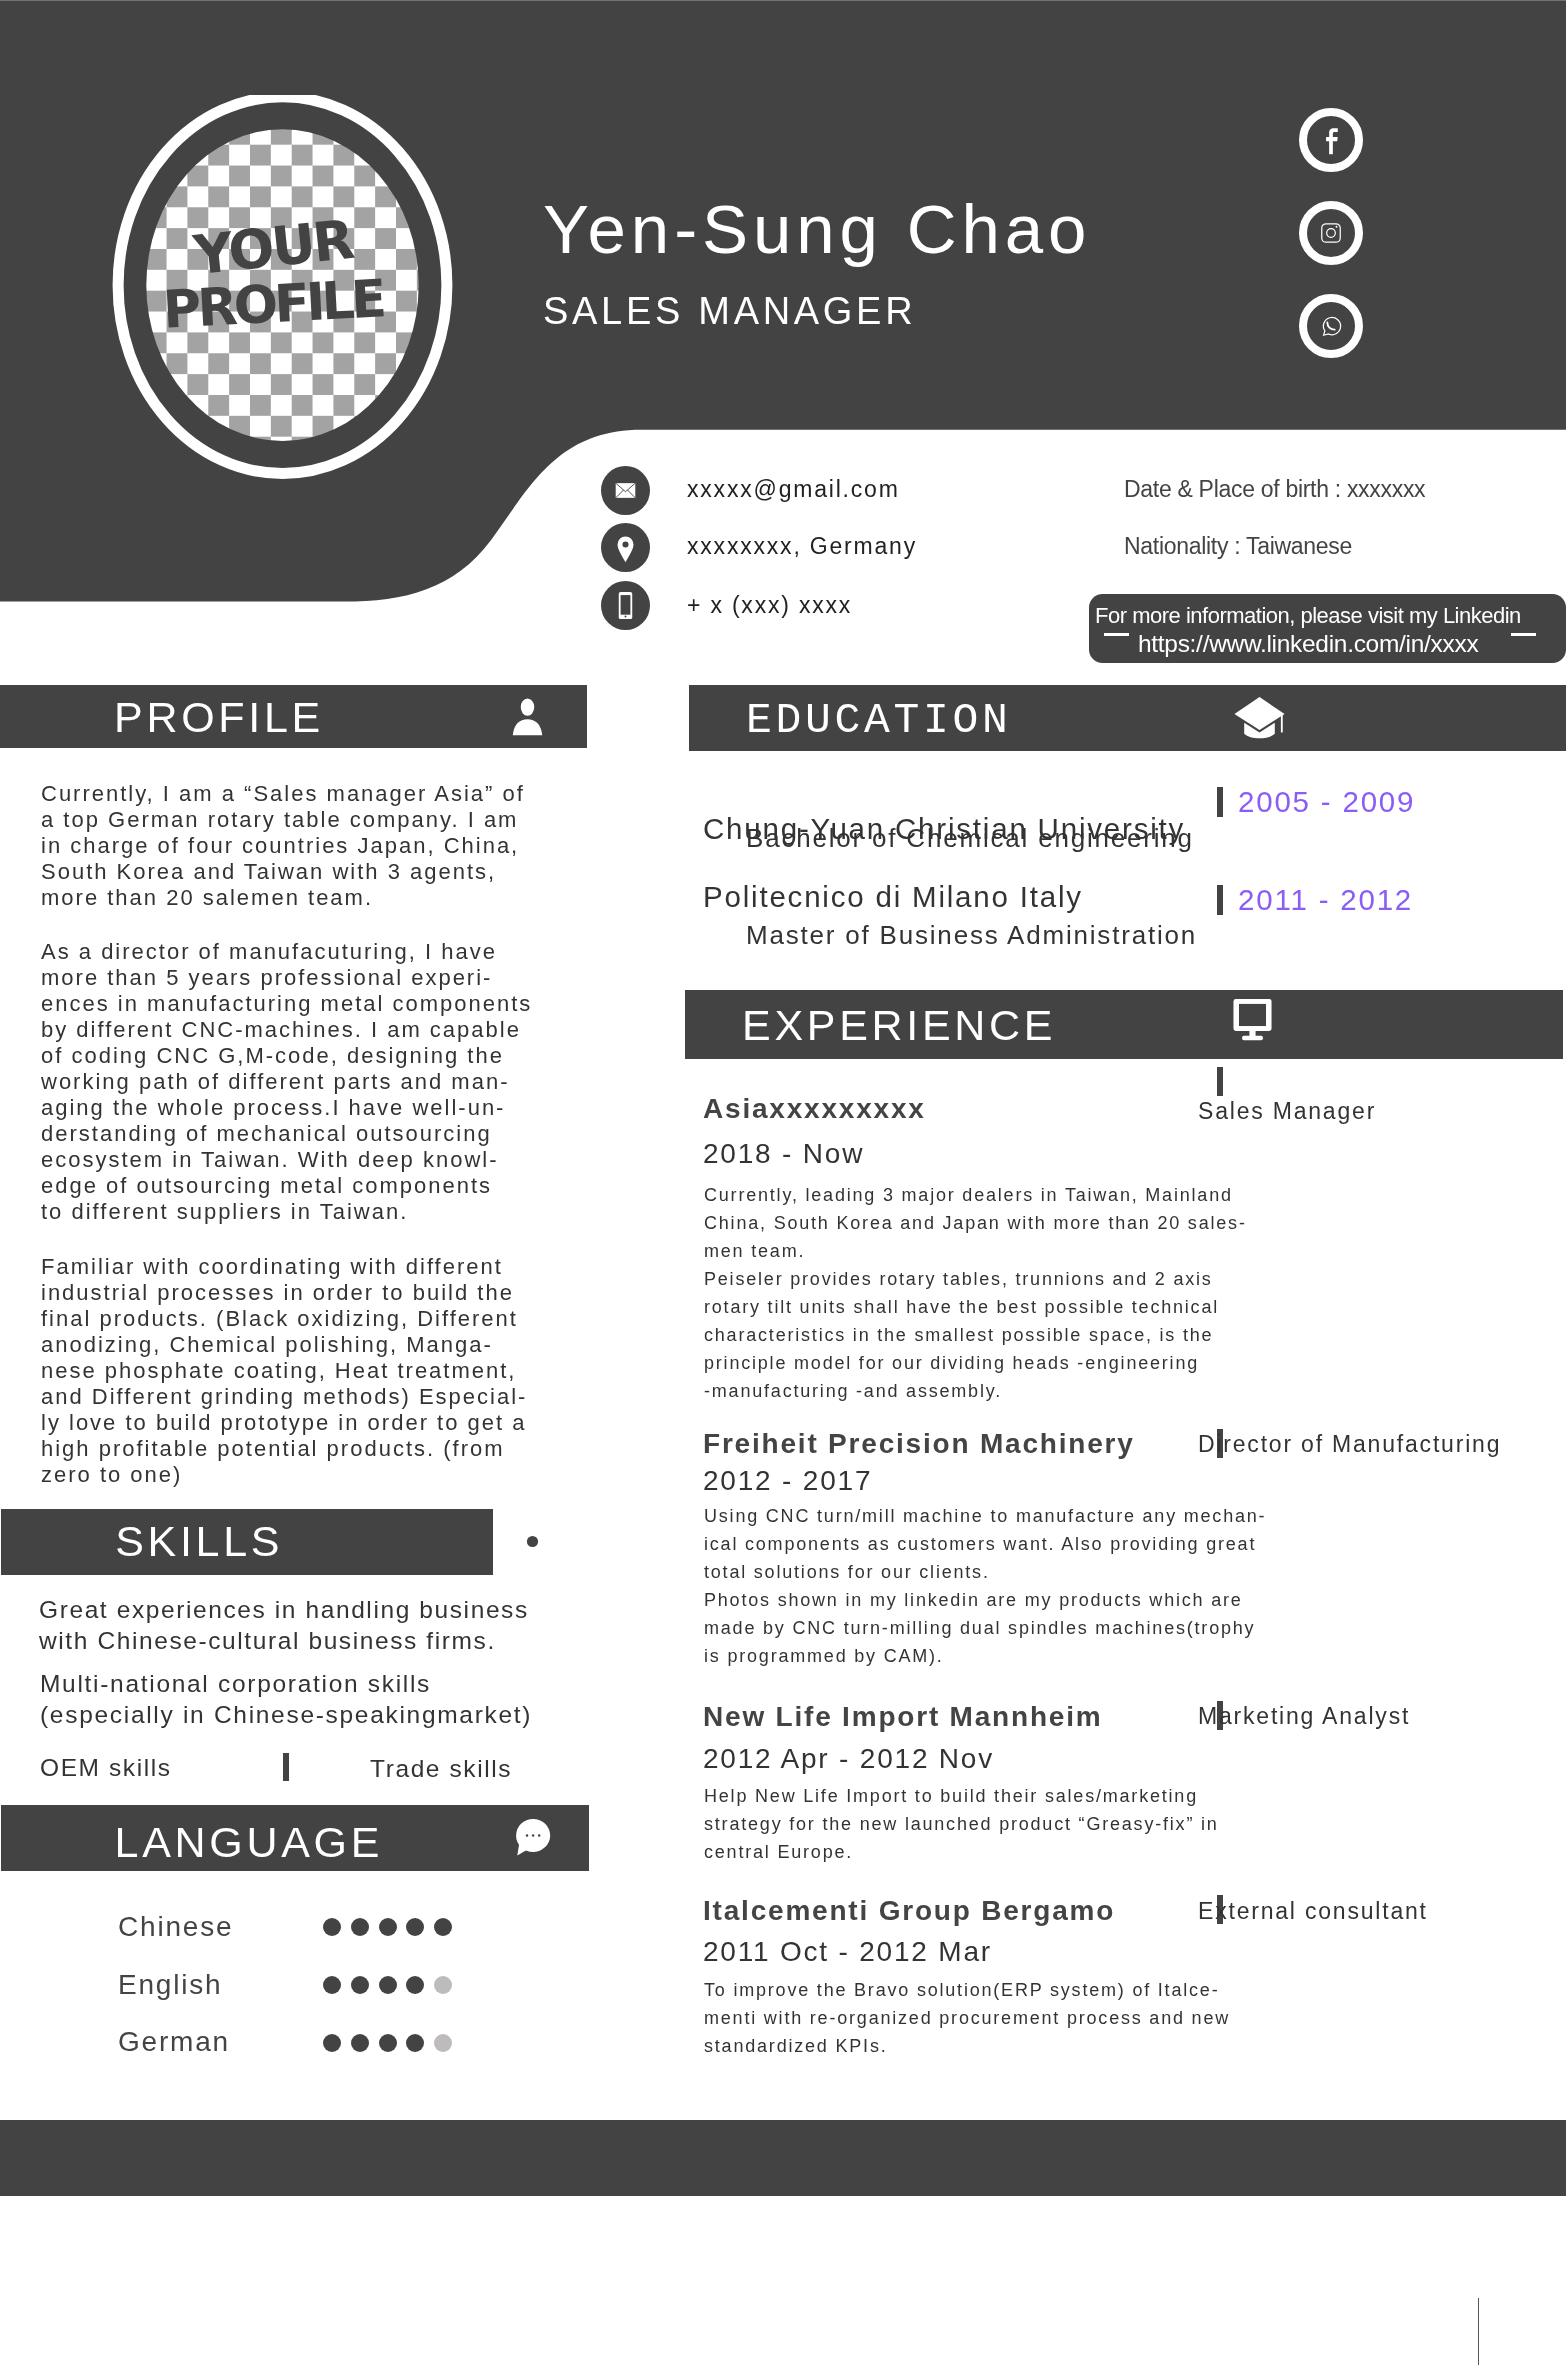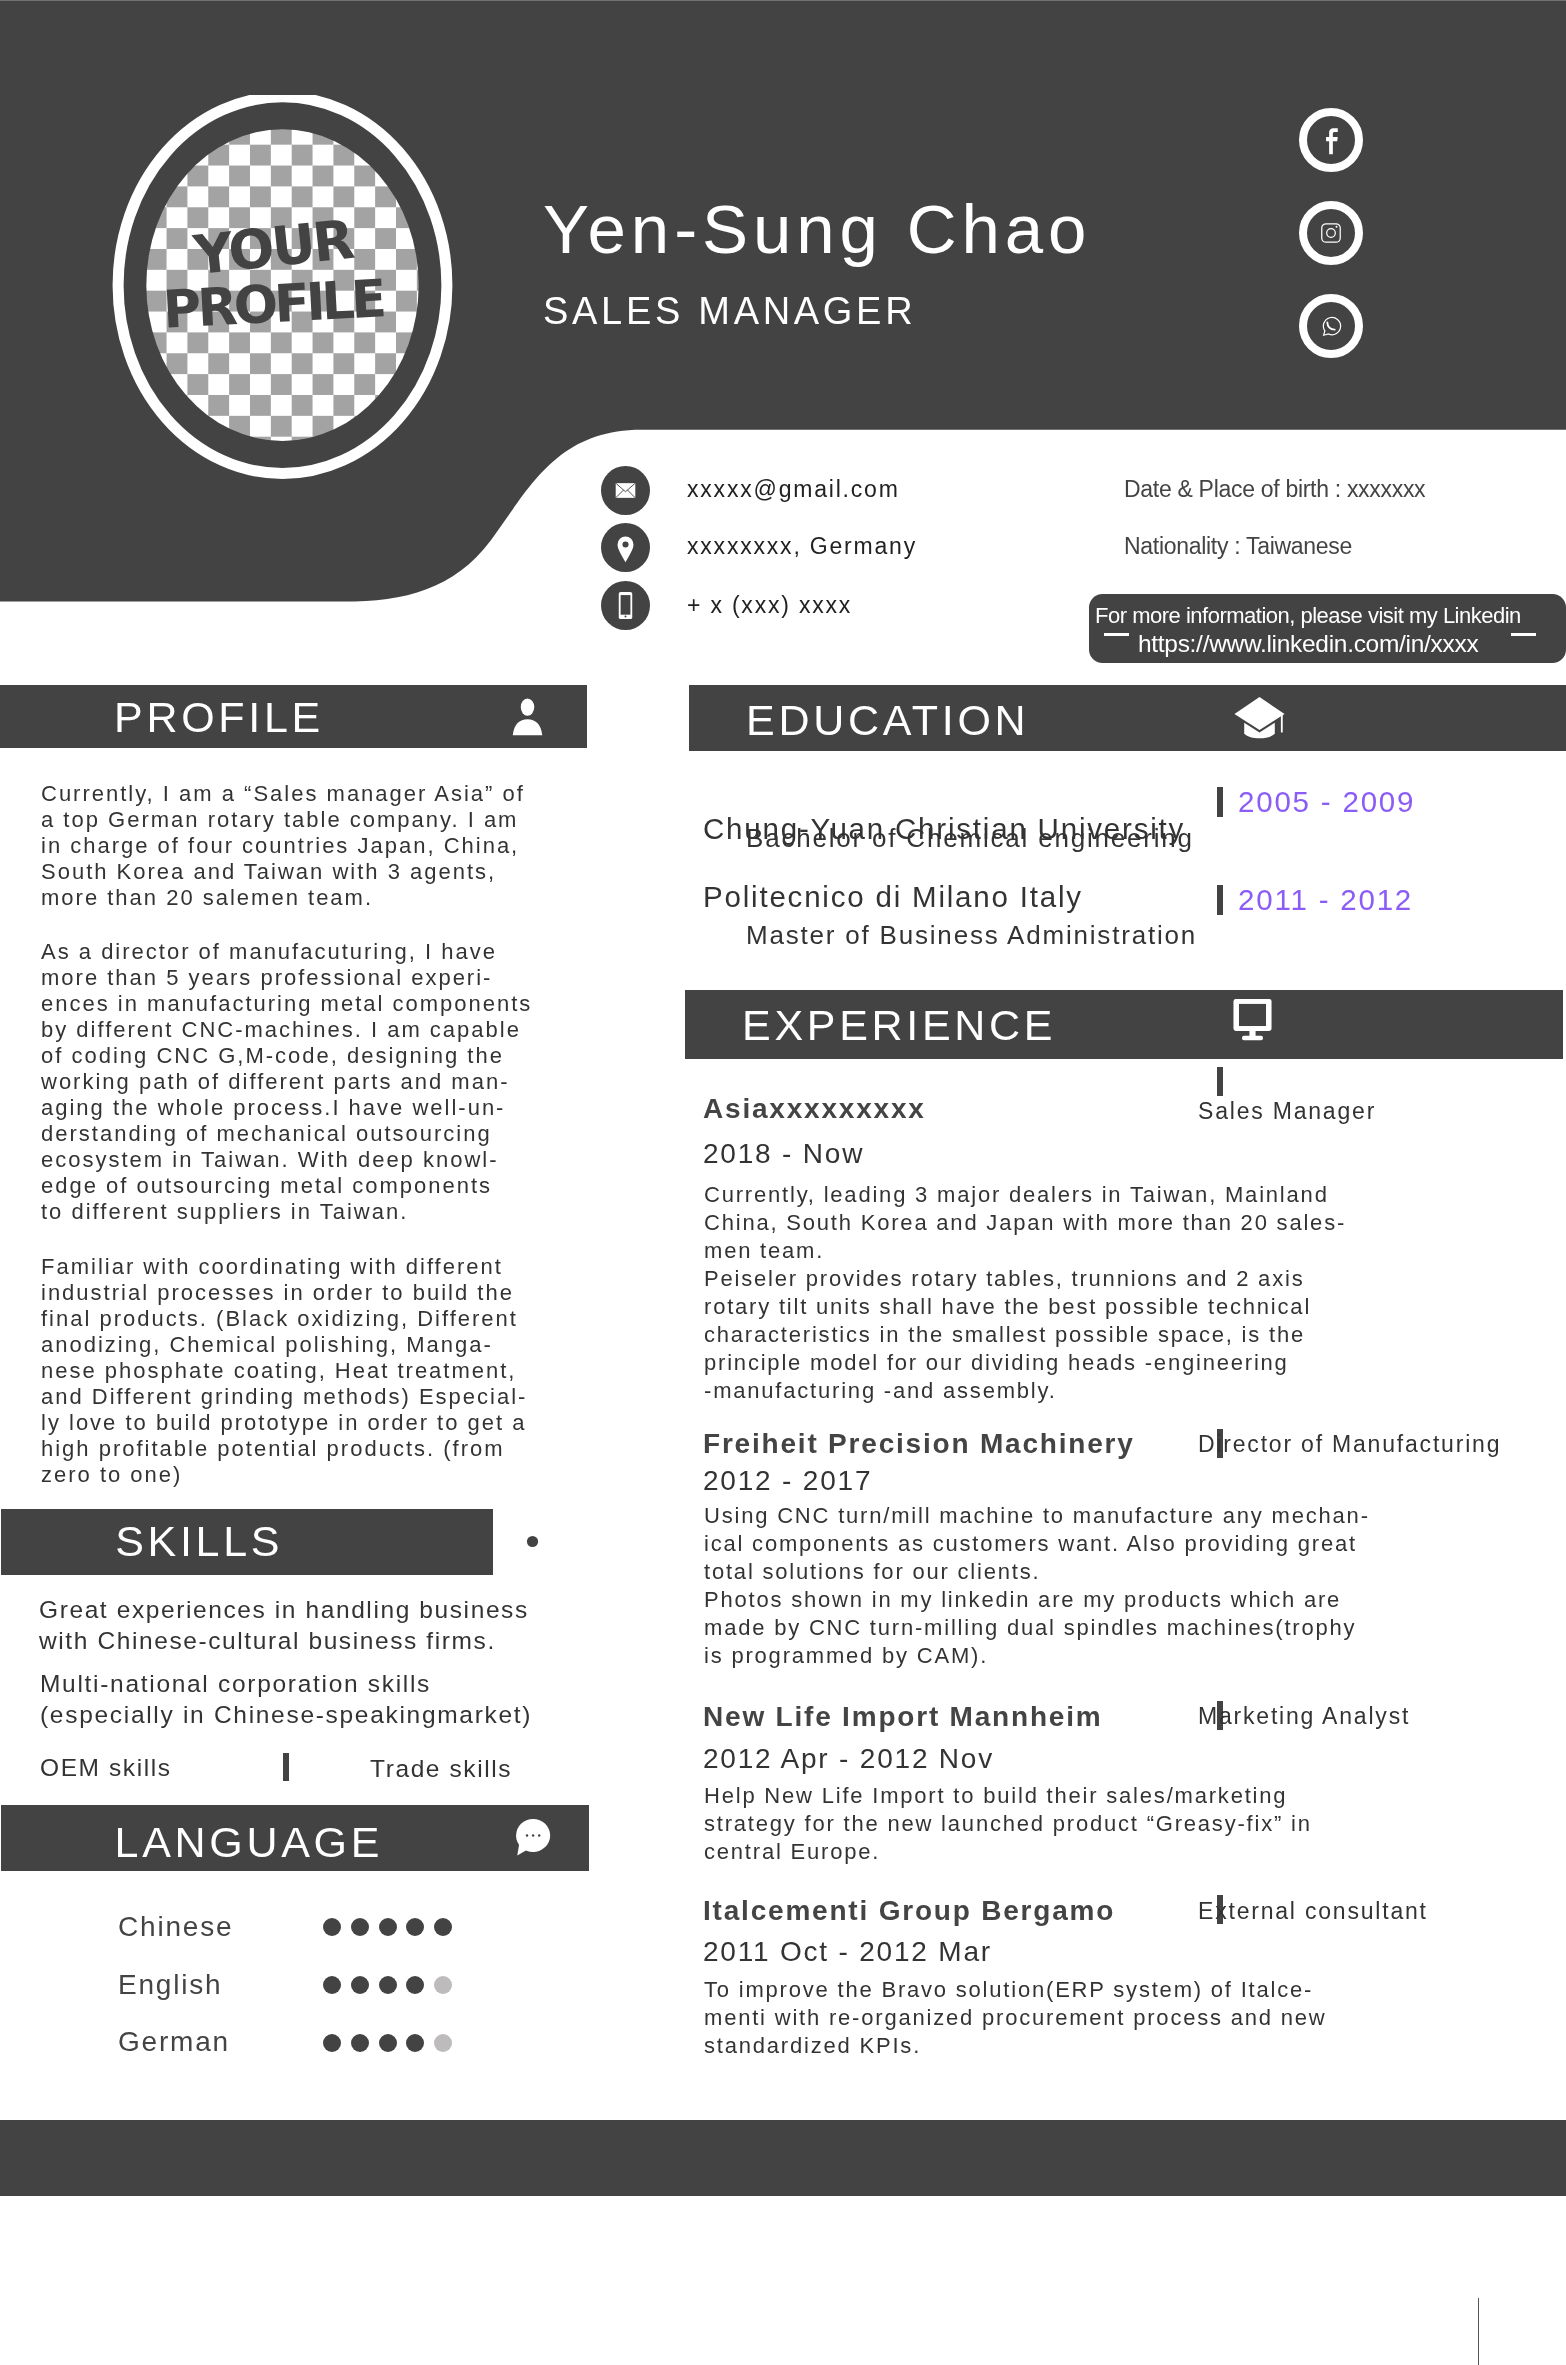--- a/index.html
+++ b/index.html
@@ -34,21 +34,21 @@
   .dot { width: 18px; height: 18px; border-radius: 50%; background: #434343; }
   .dot.off { background: #bdbbbb; }
 
   .edu-school { position: absolute; left: 703px; font-size: 29.5px; letter-spacing: 1.8px; color: #333; white-space: nowrap; line-height: 1; }
   .edu-degree { position: absolute; left: 746px; font-size: 26px; letter-spacing: 1.8px; color: #333; white-space: nowrap; line-height: 1; }
   .edu-years { position: absolute; left: 1238px; font-size: 29.5px; letter-spacing: 1.8px; color: #8b5cf6; white-space: nowrap; line-height: 1; }
 
   .job-co { position: absolute; left: 703px; font-size: 28px; font-weight: bold; letter-spacing: 1.8px; color: #444; white-space: nowrap; line-height: 1; }
   .job-role { position: absolute; left: 1198px; font-size: 23px; letter-spacing: 1.8px; color: #333; white-space: nowrap; line-height: 1; }
   .job-date { position: absolute; left: 703px; font-size: 28px; letter-spacing: 1.8px; color: #333; white-space: nowrap; line-height: 1; }
-  .job-desc { position: absolute; left: 704px; width: 798px; font-size: 22px; line-height: 28px; letter-spacing: 1.8px; color: #333; white-space: pre-line; }
+  .job-desc { position: absolute; left: 704px; width: 798px; font-size: 18px; line-height: 28px; letter-spacing: 1.8px; color: #333; white-space: pre-line; }
   .footer { position: absolute; left: 0; top: 2120px; width: 1566px; height: 76px; background: #434343; }
   .vline { position: absolute; left: 1478px; top: 2298px; width: 1.2px; height: 68px; background: #555; }
 </style>
 </head>
 <body>
 
 <svg id="header-svg" width="1566" height="614" viewBox="0 0 2552 1000">
   <path d="M0 0 H2552 V700 H1045 C905 700 860 800 800 880 C740 960 660 980 560 980 H0 Z" fill="#434343"></path>
 </svg>
 
@@ -217,21 +217,21 @@
 </div>
 <div class="lang-name" style="top:2028px;">German</div>
 <div class="dots" style="top:2034px;">
   <span class="dot"></span>
     <span class="dot"></span>
     <span class="dot"></span>
     <span class="dot"></span>
     <span class="dot off"></span>
 </div>
 
-<div class="bar" style="left:689px;top:685px;width:878px;height:66px;">
+<div class="bar" style="left:689px;top:685px;width:878px;height:66px;font-family:Liberation Mono, monospace;">
   <div class="title" style="left:57px;top:13.5px;">EDUCATION</div>
   <svg class="ico" width="55" height="44" viewBox="0 0 90 72" style="left:543px;top:12.3px;">
     <path d="M45 0 L86 28 L45 54 L4 28 Z" fill="#fff"></path>
     <path d="M20 42 V60 C30 70 60 70 70 60 V42 L45 58 Z" fill="#fff"></path>
     <rect x="80" y="28" width="3" height="30" fill="#fff"></rect>
   </svg>
 </div>
 <div class="edu-school" style="top:814px;">Chung-Yuan Christian University</div>
 <div class="vbar" style="left:1217px;top:787px;height:29.5px;"></div>
 <div class="edu-years" style="top:787px;">2005 - 2009</div>

